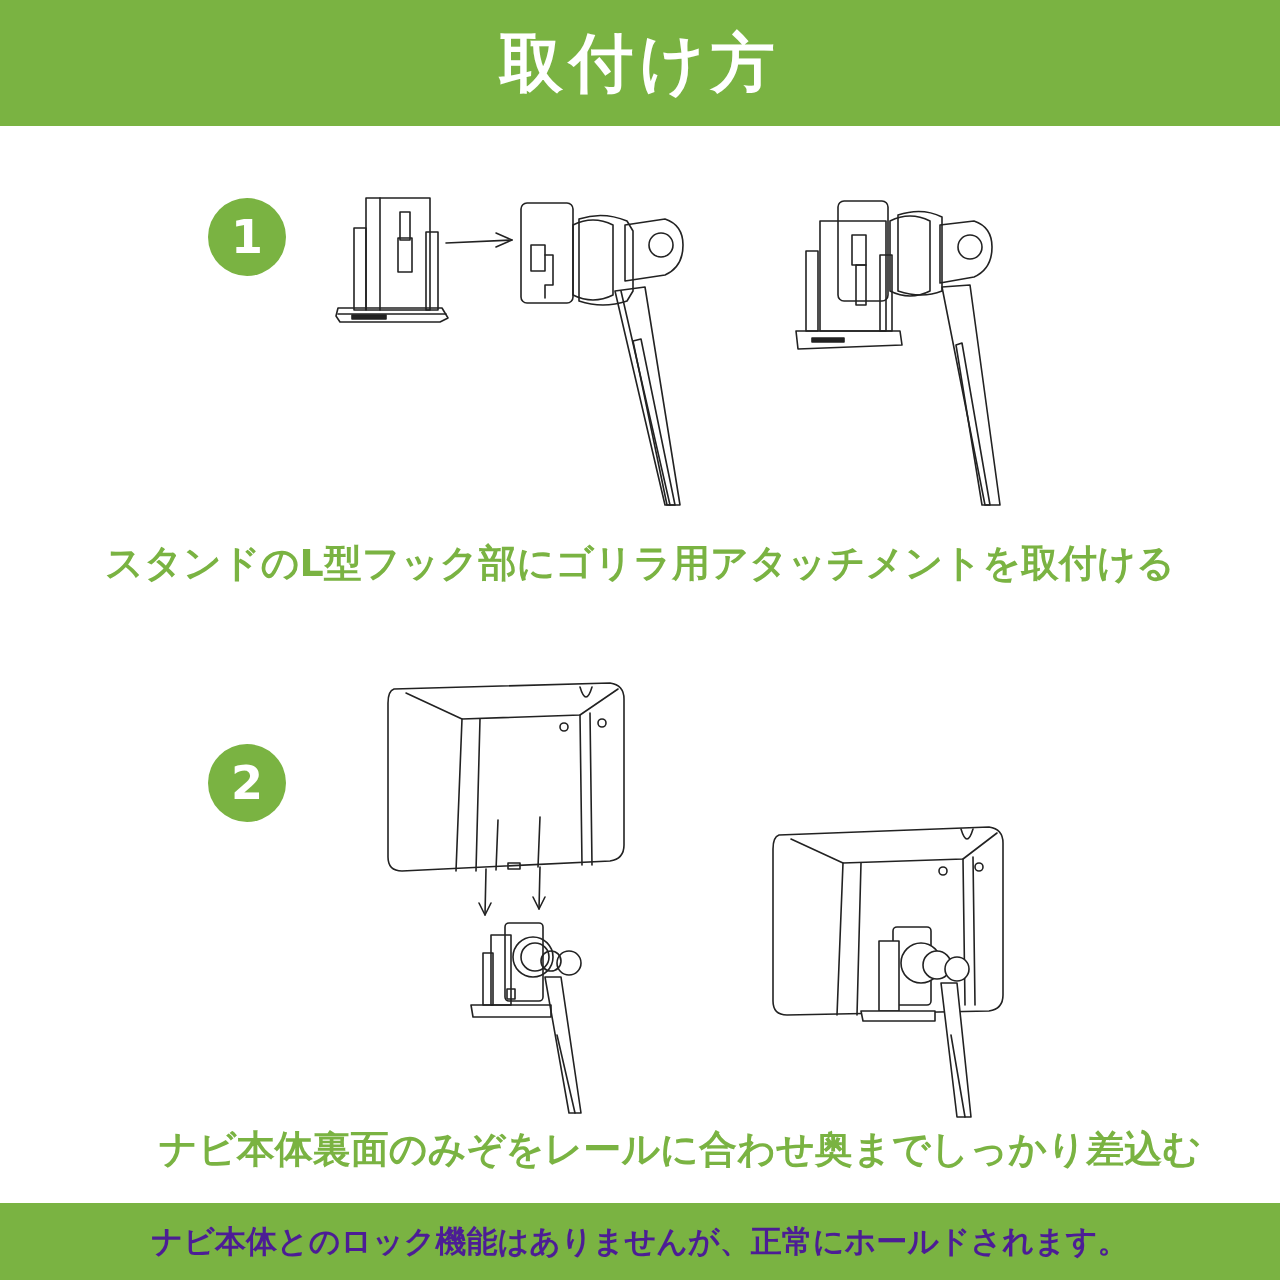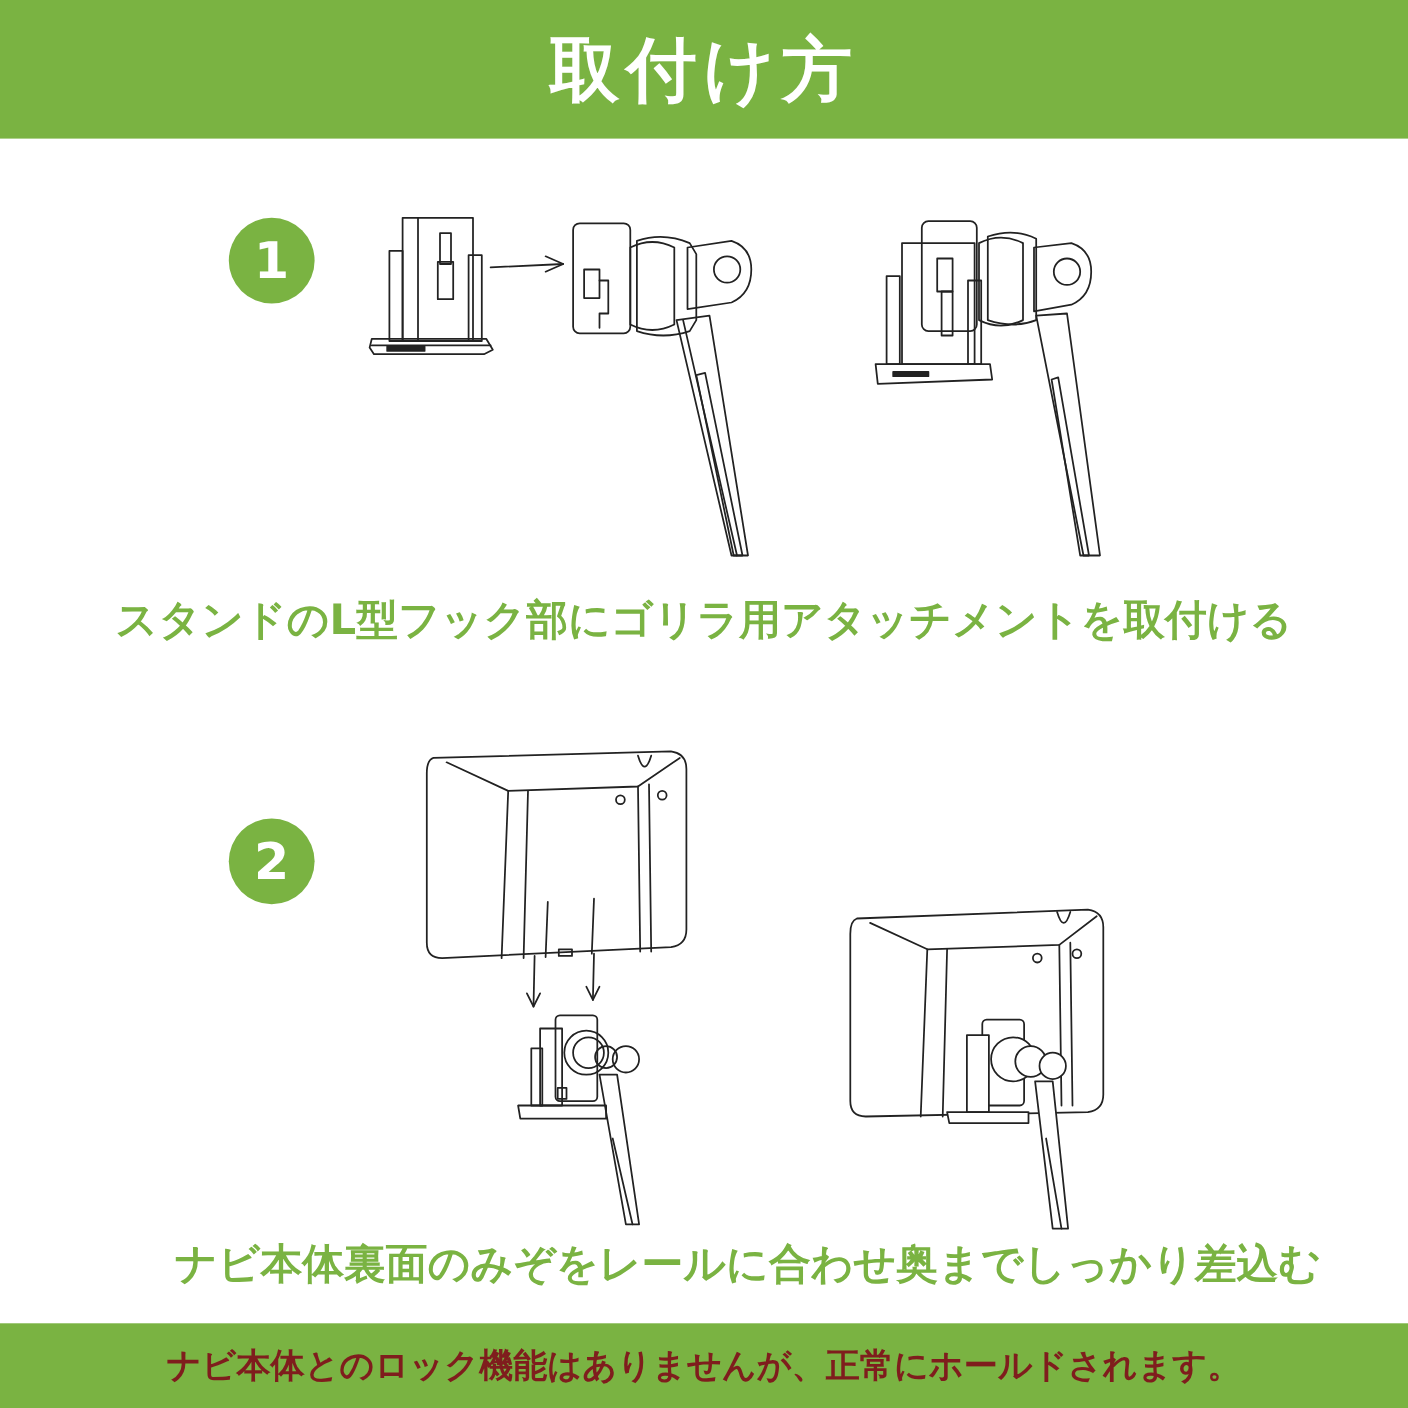--- a/index.html
+++ b/index.html
@@ -2,21 +2,21 @@
 <html><head>
 <meta charset="utf-8">
 <style>
   html,body{margin:0;padding:0;background:#fff;}
   body{width:1280px;height:1280px;position:relative;overflow:hidden;font-family:"DejaVu Sans","Liberation Sans",sans-serif;}
   .header{position:absolute;left:0;top:0;width:1280px;height:126px;background:#7ab342;display:flex;align-items:center;justify-content:center;}
   .header h1{margin:0;color:#fff;font-size:64px;font-weight:bold;letter-spacing:6px;}
   .step-badge{position:absolute;width:78px;height:78px;border-radius:50%;background:#7ab342;color:#fff;font-weight:bold;font-size:46px;display:flex;align-items:center;justify-content:center;font-family:"DejaVu Sans",sans-serif;}
   .caption{position:absolute;left:0;width:1280px;text-align:center;color:#7ab342;font-weight:bold;font-size:38px;letter-spacing:0px;}
   .footer{position:absolute;left:0;top:1203px;width:1280px;height:77px;background:#7ab342;display:flex;align-items:center;justify-content:center;}
-  .footer span{color:#7f1d1d;font-weight:bold;font-size:31px;}
+  .footer span{color:#4c1d95;font-weight:bold;font-size:31px;}
   svg.ill{position:absolute;}
   svg.ill *{fill:none;stroke:#222;stroke-width:1.6;stroke-linejoin:round;stroke-linecap:round;}
   svg.ill .fill-w{fill:#fff;}
 </style>
 </head>
 <body>
 
 <div class="header">
   <h1>取付け方</h1>
 </div>

